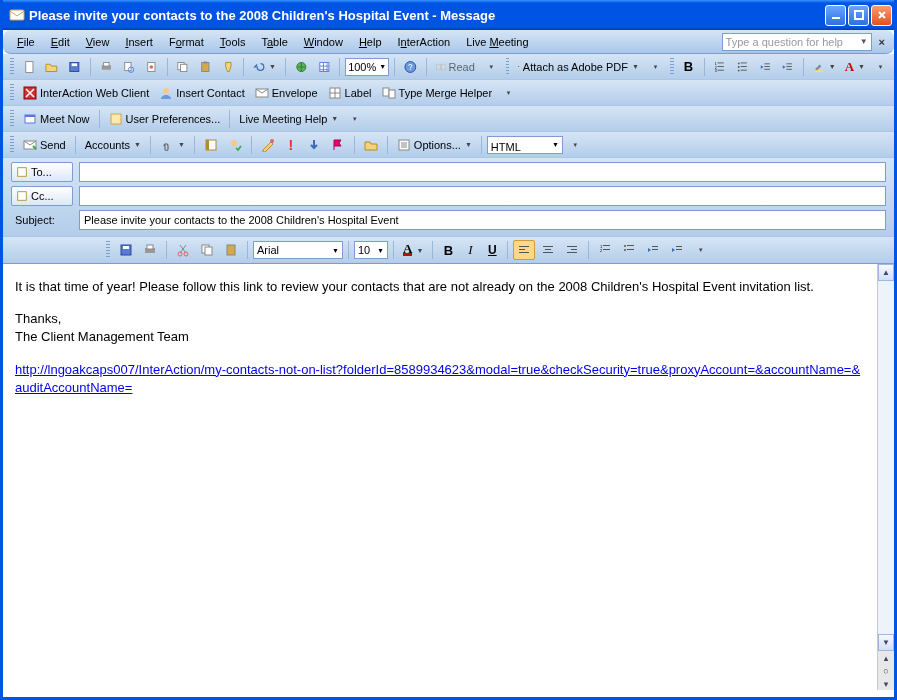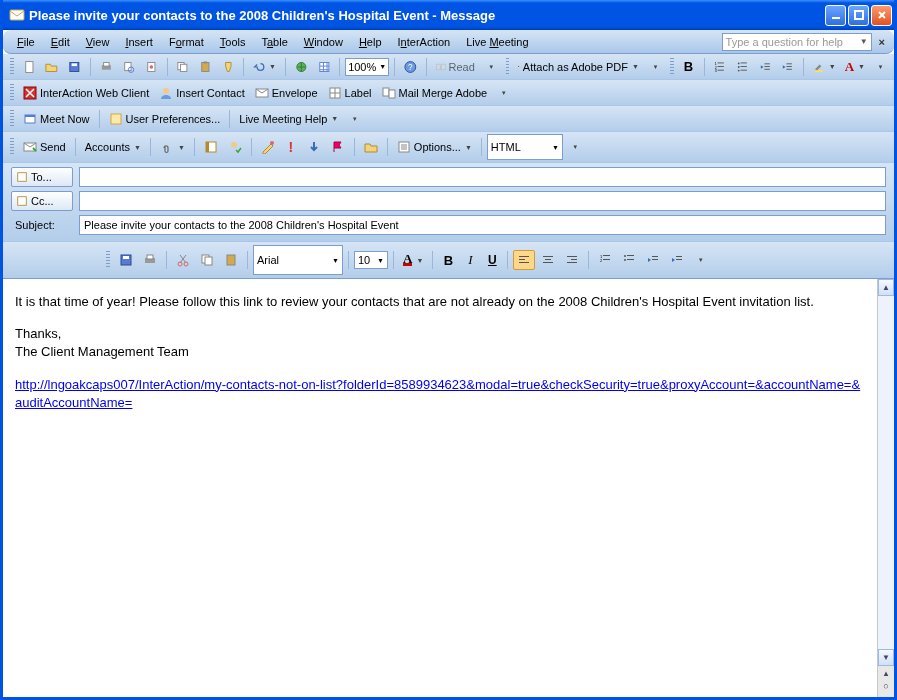--- a/index.html
+++ b/index.html
@@ -90,21 +90,21 @@
   flex:1; height:20px; background:#fff; border:1px solid #7b9ecf;
   padding:0 4px; font-size:11px; display:flex; align-items:center;
 }
 
 .fmtbar {
   background: linear-gradient(to bottom,#d6e5f5,#b3cdea);
   border-bottom:1px solid #7b9ecf;
   padding: 3px 8px 3px 100px;
   display:flex; align-items:center; gap:2px; min-height:26px;
 }
-.fontsel { width:90px; height:30px; background:#fff; border:1px solid #7b9ecf; padding:0 3px; display:flex; align-items:center; font-size:11px; }
+.fontsel { width:90px; height:18px; background:#fff; border:1px solid #7b9ecf; padding:0 3px; display:flex; align-items:center; font-size:11px; }
 .fontsel .dd { margin-left:auto; font-size:7px; }
 .sizesel { width:34px; height:18px; background:#fff; border:1px solid #7b9ecf; padding:0 3px; display:flex; align-items:center; font-size:11px; }
 .sizesel .dd { margin-left:auto; font-size:7px; }
 
 .bodyarea {
   background:#fff; position:relative;
   height: calc(700px - 30px - 24px - 26px*4 - 84px - 26px - 6px);
   overflow:hidden;
   display:flex;
 }
@@ -115,21 +115,21 @@
 .bodycontent a { color:#0000ee; text-decoration:underline; }
 .bodycontent p { margin-bottom: 14px; }
 .vscroll {
   width:17px; background:#e8e8e8; border-left:1px solid #c8c8c8;
   display:flex; flex-direction:column;
 }
 .vscroll .arr { height:17px; background:linear-gradient(to bottom,#f6f9ff,#cfe0f7); border:1px solid #9fb8dd; display:flex; align-items:center; justify-content:center; font-size:8px; color:#446; cursor:pointer; }
 .vscroll .track { flex:1; background:#eef3fb; position:relative; }
 .vscroll .extra { height:13px; display:flex; align-items:center; justify-content:center; font-size:9px; color:#446; cursor:pointer; }
 
-.fmtsel { width:76px; height:18px; background:#fff; border:1px solid #7b9ecf; padding:12px 3px; display:flex; align-items:center; font-size:11px; }
+.fmtsel { width:76px; height:18px; background:#fff; border:1px solid #7b9ecf; padding:4px 3px; display:flex; align-items:flex-start; font-size:11px; }
 .fmtsel .dd { margin-left:auto; font-size:7px; }
 .afont { font-family: 'Times New Roman', serif; font-weight:bold; font-size:13px; }
 </style>
 </head>
 <body>
 
 <div class="titlebar">
   <span class="icon">
     <svg viewBox="0 0 16 16">
         <rect x="1" y="3" width="14" height="10" rx="1" fill="#fff" stroke="#cfa64b"></rect>
@@ -372,21 +372,21 @@
         <rect x="2" y="2" width="10" height="10" fill="#fff" stroke="#888"></rect>
         <path d="M2 7h10M7 2v10" stroke="#888"></path>
       </svg>
       <span class="lbl">Label</span>
     </span>
   <span class="tbtn">
       <svg viewBox="0 0 14 14">
         <rect x="1" y="2" width="6" height="8" fill="#fff" stroke="#888"></rect>
         <rect x="7" y="4" width="6" height="8" fill="#fff" stroke="#888"></rect>
       </svg>
-      <span class="lbl">Mail Merge Adobe</span>
+      <span class="lbl">Type Merge Helper</span>
     </span>
   <span class="tbtn">
       <span class="dd">▾</span>
     </span>
 </div>
 
 <div class="toolbar">
   <span class="grip"></span>
   <span class="tbtn">
       <svg viewBox="0 0 14 14">

